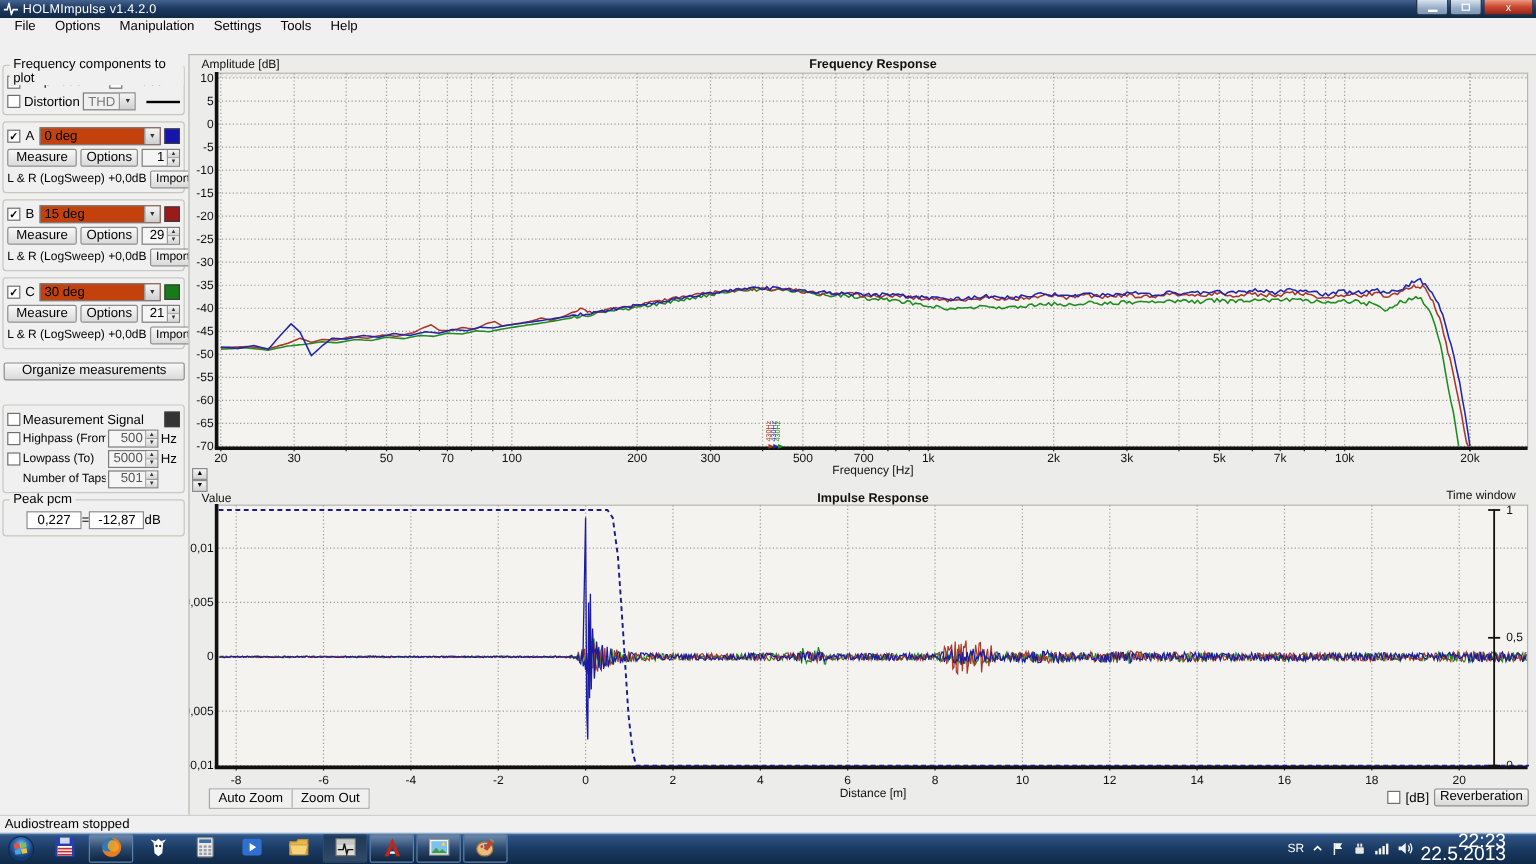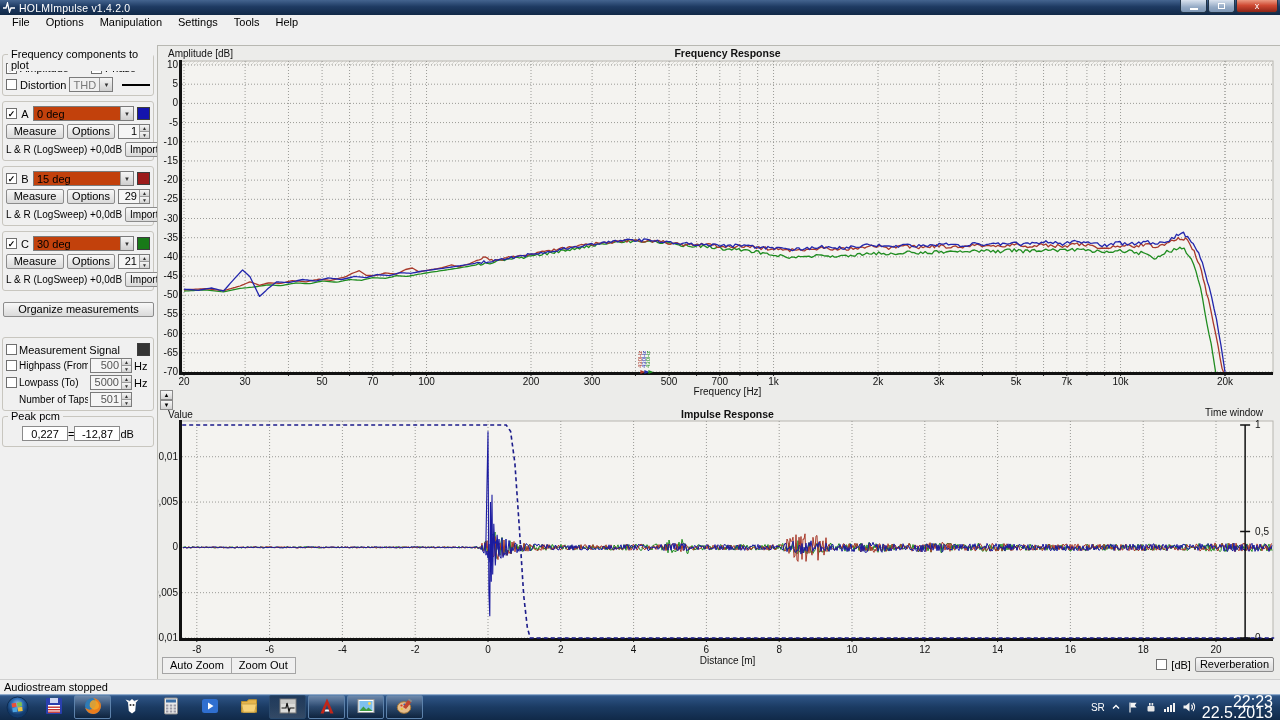--- a/index.html
+++ b/index.html
@@ -47,32 +47,32 @@
 .siglabel{flex:1;font-size:10px;white-space:nowrap;overflow:hidden}
 .organize{width:151px;margin:6px 0 10px 1px}
 .peakrow{display:flex;align-items:center;gap:0;justify-content:center;padding:2px 0}
 .pfield{width:46px;height:15px;border:1px solid #8a8a8a;background:#fff;text-align:center;line-height:14px}
 
 
 .charts{position:absolute;left:157px;top:45px;right:0;bottom:41px;background:#ececea;border-left:1px solid #b8b8b2;border-top:1px solid #b8b8b2}
 .charts svg{position:absolute;left:0}
 .axis-spin{position:absolute;left:2px;top:344px;width:13px;display:flex;flex-direction:column}
 .axis-spin .sa{height:10px;font-size:6px;line-height:9px;text-align:center;border:1px solid #8a8a8a;background:linear-gradient(#f6f6f6,#d2d2d2)}
-.imp-controls{position:absolute;left:4px;top:611px;display:flex;border:1px solid #a5a5a5;background:#f0f0f0}
+.imp-controls{position:absolute;left:16px;top:611px;display:flex;border:1px solid #a5a5a5;background:#f0f0f0}
 .imp-controls .btn{border:none;border-right:1px solid #a5a5a5;border-radius:0;background:#f0f0f0;height:15px;padding:0 7px}
 .imp-right{position:absolute;right:6px;top:611px;display:flex;align-items:center;gap:4px}
 
 
 .statusbar{position:absolute;left:0;right:0;top:679px;height:15px;background:#f0f0f0;border-top:1px solid #cfcfcf;line-height:14px;padding-left:4px}
 .taskbar{position:absolute;left:0;right:0;top:694px;height:26px;background:linear-gradient(#6089ba,#2d5384 10%,#1b3b63 50%,#102948);display:flex;align-items:center;box-shadow:inset 0 1px 0 rgba(255,255,255,.35)}
 .start{width:34px;height:26px;display:flex;align-items:center;justify-content:center}
 .tb-btn{width:37px;height:24px;margin:0 1px;display:flex;align-items:center;justify-content:center;border-radius:2px;border:1px solid transparent}
 .tb-btn.running{border-color:#5d82ab;background:linear-gradient(rgba(255,255,255,.30),rgba(255,255,255,.08) 48%,rgba(0,0,0,.18))}
 .tb-btn.pressed{border-color:#2a4a6e;background:linear-gradient(rgba(0,0,0,.32),rgba(255,255,255,.14))}
-.tray{margin-left:auto;display:flex;align-items:center;gap:6px;color:#fff;padding-right:7px}
+.tray{margin-left:auto;display:flex;align-items:center;gap:6px;color:#fff;padding-right:25px}
 .tray .txt{font-size:10px}
 .clock{text-align:right;font-size:16px;line-height:11px}
 </style>
 </head>
 <body>
 
 <div class="app">
 
   <div class="titlebar">
     <svg width="12" height="11">

